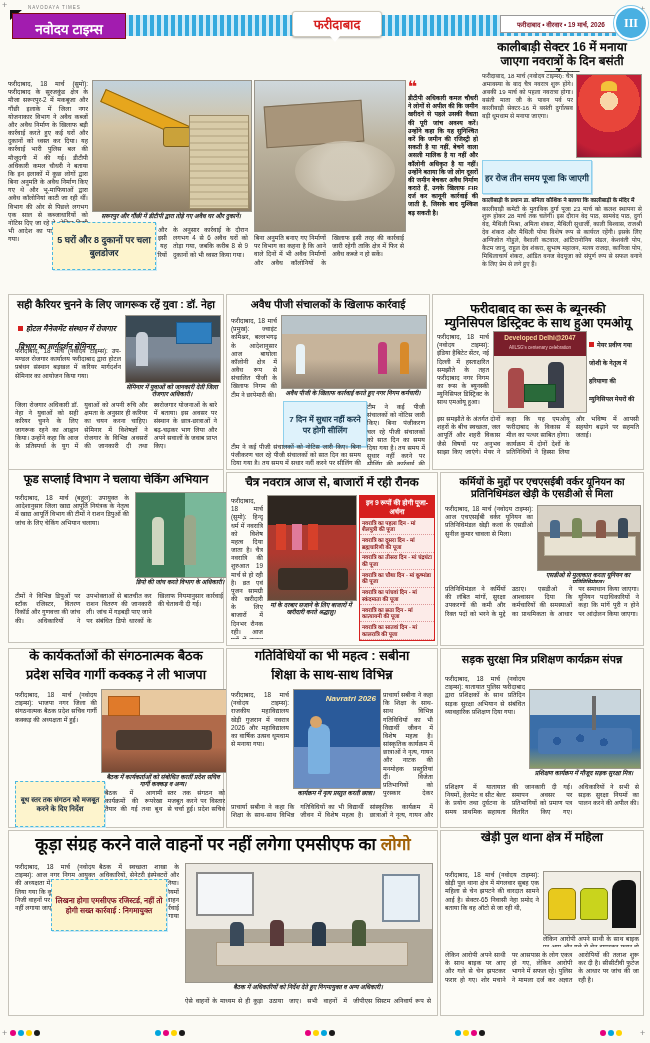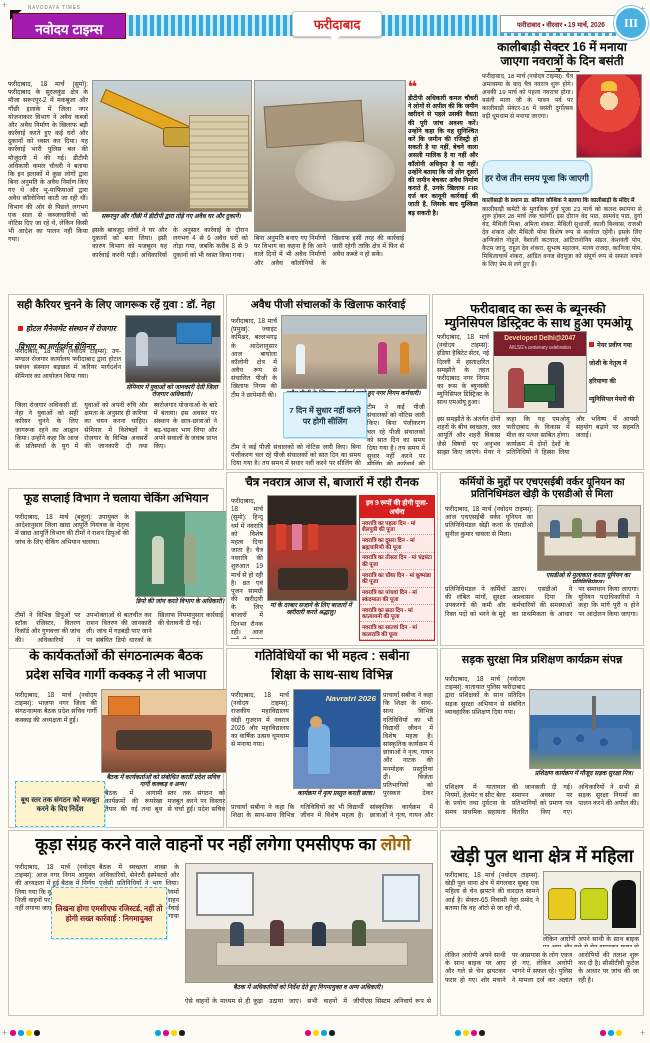--- a/index.html
+++ b/index.html
@@ -69,40 +69,41 @@
 
   <div class="a photo p-demo1" style="left:92px;top:80px;width:158px;height:130px;">
     <span class="a" style="left:8px;top:30px;width:76px;height:14px;background:#e8b javais;"></span>
     <span class="a" style="left:6px;top:26px;width:90px;height:12px;background:#e6a61d;transform:rotate(24deg);border:1px solid #8a6410;"></span>
     <span class="a" style="left:70px;top:46px;width:26px;height:18px;background:#caa23a;border-radius:3px;border:1px solid #7c6020;"></span>
     <span class="a" style="left:96px;top:34px;width:58px;height:92px;background:repeating-linear-gradient(180deg,#d8cba8 0 5px,#c4b693 5px 7px);border:1px solid #9a8a68;"></span>
   </div>
   <div class="a cap" style="left:92px;top:212px;width:158px;height:12px;">सरूरपुर और गौंछी में डीटीपी द्वारा तोड़े गए अवैध घर और दुकानें।</div>
 
   <div class="a body-txt" style="left:92px;top:226px;width:156px;height:62px;column-count:2;column-gap:6px;">इसके बावजूद लोगों ने घर और दुकानों को बना लिया। इसी कारण विभाग को मजबूरन यह कार्रवाई करनी पड़ी। अधिकारियों के अनुसार कार्रवाई के दौरान लगभग 4 से 6 अवैध घरों को तोड़ा गया, जबकि करीब 8 से 9 दुकानों को भी ध्वस्त किया गया।</div>
+  <div class="a ybox" style="left:52px;top:222px;width:98px;height:42px;font-size:9px;z-index:3;">5 घरों और 8 दुकानों पर चला बुलडोजर</div>
 
   <div class="a photo p-demo2" style="left:254px;top:80px;width:150px;height:150px;">
     <span class="a" style="left:10px;top:22px;width:96px;height:40px;background:#a8957a;border:1px solid #7c6c54;transform:rotate(-4deg);"></span>
     <span class="a" style="left:40px;top:60px;width:100px;height:60px;background:radial-gradient(circle,#d9d2c2 0 40%,#b9ae98 100%);border-radius:50%;opacity:.8;"></span>
   </div>
   <div class="a body-txt" style="left:254px;top:234px;width:150px;height:54px;column-count:2;column-gap:6px;">बिना अनुमति बनाए गए निर्माणों पर विभाग का कहना है कि आने वाले दिनों में भी अवैध निर्माणों और अवैध कॉलोनियों के खिलाफ इसी तरह की कार्रवाई जारी रहेगी ताकि क्षेत्र में फिर से अवैध कब्जे न हो सकें।</div>
 
   <div class="a" style="left:408px;top:80px;width:70px;height:210px;overflow:hidden;">
     <div style="color:#d6201f;font-size:16px;line-height:14px;font-weight:800;">❝</div>
     <div class="quote-txt" style="height:192px;">डीटीपी अधिकारी कमल चौधरी ने लोगों से अपील की कि जमीन खरीदने से पहले उसकी वैधता की पूरी जांच अवश्य करें। उन्होंने कहा कि यह सुनिश्चित करें कि जमीन की रजिस्ट्री हो सकती है या नहीं, बेचने वाला असली मालिक है या नहीं और कॉलोनी अधिकृत है या नहीं। उन्होंने बताया कि जो लोग दूसरों की जमीन बेचकर अवैध निर्माण कराते हैं, उनके खिलाफ FIR दर्ज कर कानूनी कार्रवाई की जाती है, जिसके बाद मुश्किल बढ़ सकती है।</div>
   </div>
 
   <div class="a" style="left:482px;top:40px;width:160px;height:250px;overflow:hidden;">
     <div class="hl2" style="font-size:12px;height:32px;">कालीबाड़ी सेक्टर 16 में मनाया जाएगा नवरात्रों के दिन बसंती दुर्गोत्सव</div>
     <div style="position:relative;">
       <div class="photo p-goddess" style="float:right;width:64px;height:82px;margin:2px 0 2px 3px;position:relative;">
         <span style="position:absolute;left:24px;top:6px;width:16px;height:10px;background:#f3c23a;border-radius:50% 50% 0 0;"></span>
       </div>
       <div class="body-txt" style="font-size:6.1px;">फरीदाबाद, 18 मार्च (नवोदय टाइम्स): चैत्र अमावस्या के बाद चैत्र नवरात्र शुरू होंगे। अबकी 19 मार्च को पहला नवरात्रा होगा। बसंती माता जी के पावन पर्व पर कालीबाड़ी सेक्टर-16 में बसंती दुर्गोत्सव बड़ी धूमधाम से मनाया जाएगा।</div>
-      <div class="cbox" style="width:104px;height:28px;font-size:8.5px;margin:3px 0;border-radius:10px;">हर रोज तीन समय पूजा कि जाएगी</div>
+      <div class="cbox" style="width:104px;height:28px;font-size:8.5px;margin:3px 0;">हर रोज तीन समय पूजा कि जाएगी</div>
       <div class="body-txt" style="font-size:5.8px;font-weight:700;">कालीबाड़ी के प्रधान डा. बनिता कौशिक ने बताया कि कालीबाड़ी के मंदिर में</div>
       <div class="body-txt" style="font-size:6.1px;height:104px;">कालीबाड़ी कमेटी के मुताबिक दुर्गा पूजा 23 मार्च को कलश स्थापना से शुरू होकर 28 मार्च तक चलेगी। इस दौरान वेद पाठ, सामवेद पाठ, दुर्गा वेद, मैथिली मिश्रा, अमिता शंकरा, मैथिली सुधार्जी, काली बिश्वास, राजश्री देव शंकरा और मैथिली पोपा विशेष रूप से कार्यरत रहेंगी। इसके लिए अग्निजोत गोहुले, वैशाली कटवाल, आंटिरानोनिय संडल, केशवंती पोप, कैटम जानू, राहुल देव शंकरा, सुभाष महाजन, मलय राजदा, कानिजा पोप, मिथिलाचार्य शंकरा, आंडित वनज बेदपूजा को संपूर्ण रूप से सफल बनाने के लिए प्रेम से लगे हुए हैं।</div>
     </div>
   </div>
 
   <div class="a card" style="left:8px;top:294px;width:214px;height:174px;">
     <div class="hl" style="margin-top:3px;font-size:10.5px;">सही कैरियर चुनने के लिए जागरूक रहें युवा : डॉ. नेहा</div>
     <div class="a" style="left:9px;top:22px;width:112px;height:26px;font-style:italic;">
       <span class="bullet"></span><span class="subhead" style="font-size:7.6px;">होटल मैनेजमेंट संस्थान में रोजगार विभाग का मार्गदर्शन सेमिनार</span>
     </div>
@@ -117,21 +118,21 @@
 
   <div class="a card" style="left:226px;top:294px;width:202px;height:174px;">
     <div class="hl" style="margin-top:3px;font-size:10.5px;">अवैध पीजी संचालकों के खिलाफ कार्रवाई</div>
     <div class="a body-txt" style="left:4px;top:22px;width:46px;height:122px;">फरीदाबाद, 18 मार्च (प्रमुख): ज्वाइंट कमिश्नर, बल्लभगढ़ के आदेशानुसार आज बाघोला कॉलोनी क्षेत्र में अवैध रूप से संचालित पीजी के खिलाफ निगम की टीम ने छापेमारी की।</div>
     <div class="a photo p-street" style="left:54px;top:20px;width:144px;height:72px;">
       <span class="a" style="left:14px;top:28px;width:9px;height:30px;background:#e8f2f6;border-radius:4px 4px 0 0;"></span>
       <span class="a" style="left:96px;top:26px;width:9px;height:32px;background:#c23a7a;border-radius:4px 4px 0 0;"></span>
       <span class="a" style="left:118px;top:26px;width:9px;height:32px;background:#d88a2a;border-radius:4px 4px 0 0;"></span>
     </div>
     <div class="a cap" style="left:54px;top:94px;width:144px;height:12px;">अवैध पीजी के खिलाफ कार्रवाई करते हुए नगर निगम कर्मचारी।</div>
-    <div class="a cbox" style="left:56px;top:97px;width:78px;height:40px;font-size:8px;">7 दिन में सुधार नहीं करने पर होगी सीलिंग</div>
+    <div class="a cbox" style="left:56px;top:106px;width:78px;height:40px;font-size:8px;">7 दिन में सुधार नहीं करने पर होगी सीलिंग</div>
     <div class="a body-txt" style="left:140px;top:108px;width:58px;height:62px;">टीम ने कई पीजी संचालकों को नोटिस जारी किए। बिना पंजीकरण चल रहे पीजी संचालकों को सात दिन का समय दिया गया है। तय समय में सुधार नहीं करने पर सीलिंग की कार्रवाई की जाएगी। टीम ने सुरक्षा व्यवस्था, फायर सेफ्टी और साफ-सफाई की भी जांच की।</div>
     <div class="a body-txt" style="left:4px;top:148px;width:130px;height:22px;">टीम ने कई पीजी संचालकों को नोटिस जारी किए। बिना पंजीकरण चल रहे पीजी संचालकों को सात दिन का समय दिया गया है। तय समय में सुधार नहीं करने पर सीलिंग की कार्रवाई की जाएगी। टीम ने सुरक्षा व्यवस्था, फायर सेफ्टी और साफ-सफाई की भी जांच की।</div>
   </div>
 
   <div class="a card" style="left:432px;top:294px;width:210px;height:174px;">
     <div class="hl" style="margin-top:7px;font-size:12.5px;">फरीदाबाद का रूस के ब्यूनस्की</div>
     <div class="hl" style="font-size:12.5px;">म्युनिसिपल डिस्ट्रिक्ट के साथ हुआ एमओयू</div>
     <div class="a body-txt" style="left:4px;top:38px;width:52px;height:78px;">फरीदाबाद, 18 मार्च (नवोदय टाइम्स): इंडिया हैबिटेट सेंटर, नई दिल्ली में हस्ताक्षरित समझौते के तहत फरीदाबाद नगर निगम का रूस के ब्यूनस्की म्युनिसिपल डिस्ट्रिक्ट के साथ एमओयू हुआ।</div>
     <div class="a photo p-mou" style="left:60px;top:36px;width:92px;height:80px;">
       <span class="a" style="left:2px;top:2px;width:88px;height:10px;color:#ffd9a0;font-size:6.5px;font-weight:800;text-align:center;">Developed Delhi@2047</span>
@@ -139,21 +140,21 @@
       <span class="a" style="left:14px;top:36px;width:16px;height:40px;background:#a84a4a;border-radius:5px 5px 0 0;"></span>
       <span class="a" style="left:54px;top:30px;width:16px;height:46px;background:#3a3f4a;border-radius:5px 5px 0 0;"></span>
       <span class="a" style="left:30px;top:52px;width:30px;height:16px;background:#2a6a3a;border:1px solid #184a26;"></span>
     </div>
     <div class="a" style="left:156px;top:38px;width:50px;height:76px;overflow:hidden;">
       <span class="bullet"></span><span class="subhead" style="font-size:6.2px;">मेयर प्रवीण गया जोशी के नेतृत्व में हरियाणा की म्युनिसिपल मेयरों की बीच अंतरराष्ट्रीय मंच पर</span>
     </div>
     <div class="a body-txt" style="left:4px;top:120px;width:202px;height:48px;column-count:3;column-gap:6px;">इस समझौते के अंतर्गत दोनों शहरों के बीच स्वच्छता, जल आपूर्ति और शहरी विकास जैसे विषयों पर अनुभव साझा किए जाएंगे। मेयर ने कहा कि यह एमओयू फरीदाबाद के विकास में मील का पत्थर साबित होगा। कार्यक्रम में दोनों देशों के प्रतिनिधियों ने हिस्सा लिया और भविष्य में आपसी सहयोग बढ़ाने पर सहमति जताई।</div>
   </div>
 
-  <div class="a card" style="left:8px;top:488px;width:214px;height:172px;">
+  <div class="a card" style="left:8px;top:469px;width:214px;height:172px;">
     <div class="hl" style="margin-top:3px;font-size:11.5px;">फूड सप्लाई विभाग ने चलाया चेकिंग अभियान</div>
     <div class="a body-txt" style="left:6px;top:24px;width:114px;height:84px;">फरीदाबाद, 18 मार्च (बहुल): उपायुक्त के आदेशानुसार जिला खाद्य आपूर्ति नियंत्रक के नेतृत्व में खाद्य आपूर्ति विभाग की टीमों ने राशन डिपुओं की जांच के लिए चेकिंग अभियान चलाया।</div>
     <div class="a photo p-check" style="left:126px;top:22px;width:90px;height:84px;">
       <span class="a" style="left:16px;top:24px;width:12px;height:48px;background:#cfd6c0;border-radius:5px 5px 0 0;"></span>
       <span class="a" style="left:48px;top:22px;width:12px;height:50px;background:#9aa88a;border-radius:5px 5px 0 0;"></span>
     </div>
     <div class="a cap" style="left:126px;top:108px;width:90px;height:12px;">डिपो की जांच करते विभाग के अधिकारी।</div>
     <div class="a body-txt" style="left:6px;top:122px;width:208px;height:46px;column-count:3;column-gap:6px;">टीमों ने विभिन्न डिपुओं पर स्टॉक रजिस्टर, वितरण रिकॉर्ड और गुणवत्ता की जांच की। अधिकारियों ने उपभोक्ताओं से बातचीत कर राशन वितरण की जानकारी ली। जांच में गड़बड़ी पाए जाने पर संबंधित डिपो धारकों के खिलाफ नियमानुसार कार्रवाई की चेतावनी दी गई।</div>
   </div>
 
@@ -231,36 +232,36 @@
       <span class="a" style="left:62px;top:6px;width:4px;height:34px;background:#6a6a6a;"></span>
     </div>
     <div class="a cap" style="left:88px;top:120px;width:110px;height:12px;">प्रशिक्षण कार्यक्रम में मौजूद सड़क सुरक्षा मित्र।</div>
     <div class="a body-txt" style="left:4px;top:134px;width:194px;height:38px;column-count:3;column-gap:6px;">प्रशिक्षण में यातायात नियमों, हेलमेट व सीट बेल्ट के प्रयोग तथा दुर्घटना के समय प्राथमिक सहायता की जानकारी दी गई। समापन अवसर पर प्रतिभागियों को प्रमाण पत्र वितरित किए गए। अधिकारियों ने सभी से सड़क सुरक्षा नियमों का पालन करने की अपील की।</div>
   </div>
 
   <div class="a card" style="left:8px;top:830px;width:428px;height:184px;">
     <div class="hl" style="margin-top:4px;font-size:17px;"><span>कूड़ा संग्रह करने वाले वाहनों पर नहीं लगेगा एमसीएफ का </span><span style="color:#a16207;">लोगो</span></div>
     <div class="a body-txt" style="left:6px;top:32px;width:80px;height:146px;">फरीदाबाद, 18 मार्च (नवोदय टाइम्स): आज नगर निगम आयुक्त की अध्यक्षता में हुई बैठक में निर्णय लिया गया कि कूड़ा संग्रह करने वाले निजी वाहनों पर एमसीएफ का लोगो नहीं लगाया जाएगा।</div>
     <div class="a body-txt" style="left:90px;top:32px;width:80px;height:146px;">बैठक में स्वच्छता शाखा के अधिकारियों, सेनेटरी इंस्पेक्टरों और एजेंसी प्रतिनिधियों ने भाग लिया। आयुक्त ने चेतावनी दी कि नियमों की अनदेखी करने वाले वाहन संचालकों के खिलाफ सख्त कार्रवाई की जाएगी और जुर्माना भी लगाया जाएगा।</div>
-    <div class="a ybox" style="left:42px;top:56px;width:110px;height:46px;font-size:7.5px;z-index:3;color:#7a1020;">लिखना होगा एमसीएफ रजिस्टर्ड, नहीं तो होगी सख्त कार्रवाई : निगमायुक्त</div>
+    <div class="a ybox" style="left:42px;top:48px;width:110px;height:46px;font-size:7.5px;z-index:3;color:#7a1020;">लिखना होगा एमसीएफ रजिस्टर्ड, नहीं तो होगी सख्त कार्रवाई : निगमायुक्त</div>
     <div class="a photo p-office" style="left:176px;top:32px;width:246px;height:118px;">
       <span class="a" style="left:10px;top:8px;width:54px;height:40px;background:#f4f6f8;border:2px solid #8a8a8a;"></span>
       <span class="a" style="left:196px;top:10px;width:34px;height:44px;background:#e8f0f6;border:2px solid #7a8a9a;"></span>
       <span class="a" style="left:30px;top:78px;width:190px;height:22px;background:#d8cfc0;border:1px solid #a89880;"></span>
       <span class="a" style="left:44px;top:58px;width:14px;height:24px;background:#3a4a5a;border-radius:5px 5px 0 0;"></span>
       <span class="a" style="left:84px;top:56px;width:14px;height:26px;background:#5a3a3a;border-radius:5px 5px 0 0;"></span>
       <span class="a" style="left:126px;top:58px;width:14px;height:24px;background:#2a3a4a;border-radius:5px 5px 0 0;"></span>
       <span class="a" style="left:166px;top:56px;width:14px;height:26px;background:#4a5a3a;border-radius:5px 5px 0 0;"></span>
     </div>
     <div class="a cap" style="left:176px;top:152px;width:246px;height:12px;">बैठक में अधिकारियों को निर्देश देते हुए निगमायुक्त व अन्य अधिकारी।</div>
     <div class="a body-txt" style="left:176px;top:166px;width:246px;height:14px;column-count:3;column-gap:6px;">ऐसे वाहनों के माध्यम से ही कूड़ा उठाया जाए। सभी वाहनों में जीपीएस सिस्टम अनिवार्य रूप से लगाया जाएगा ताकि निगरानी की जा सके। निगमायुक्त ने कहा कि वाहनों पर केवल एमसीएफ रजिस्टर्ड लिखा जाएगा।</div>
   </div>
 
   <div class="a card" style="left:440px;top:830px;width:202px;height:184px;">
-    <div class="hl" style="margin-top:15px;font-size:18px;">खेड़ी पुल थाना क्षेत्र में महिला</div>
+    <div class="hl" style="margin-top:0;font-size:12px;">खेड़ी पुल थाना क्षेत्र में महिला</div>
     <div class="a body-txt" style="left:4px;top:40px;width:94px;height:76px;">फरीदाबाद, 18 मार्च (नवोदय टाइम्स): खेड़ी पुल थाना क्षेत्र में मंगलवार सुबह एक महिला से चेन झपटने की वारदात सामने आई है। सेक्टर-65 निवासी नेहा प्रमोद ने बताया कि वह ऑटो से जा रही थी,</div>
     <div class="a photo p-chain" style="left:102px;top:40px;width:96px;height:62px;">
       <span class="a" style="left:4px;top:16px;width:26px;height:30px;background:#e8c91d;border:1px solid #8a7810;border-radius:5px 5px 2px 2px;"></span>
       <span class="a" style="left:36px;top:16px;width:26px;height:30px;background:#c9d41d;border:1px solid #78800f;border-radius:5px 5px 2px 2px;"></span>
       <span class="a" style="left:68px;top:8px;width:24px;height:48px;background:#151515;border-radius:10px 6px 0 0;"></span>
     </div>
     <div class="a body-txt" style="left:102px;top:104px;width:96px;height:12px;">लेकिन आरोपी अपने साथी के साथ बाइक पर आए और गले से चेन झपटकर फरार हो गए। शोर मचाने पर आसपास के लोग एकत्र हो गए, लेकिन आरोपी भागने में सफल रहे। पुलिस ने मामला दर्ज कर अज्ञात आरोपियों की तलाश शुरू कर दी है। सीसीटीवी फुटेज के आधार पर जांच की जा रही है।</div>
     <div class="a body-txt" style="left:4px;top:120px;width:194px;height:58px;column-count:3;column-gap:6px;">लेकिन आरोपी अपने साथी के साथ बाइक पर आए और गले से चेन झपटकर फरार हो गए। शोर मचाने पर आसपास के लोग एकत्र हो गए, लेकिन आरोपी भागने में सफल रहे। पुलिस ने मामला दर्ज कर अज्ञात आरोपियों की तलाश शुरू कर दी है। सीसीटीवी फुटेज के आधार पर जांच की जा रही है।</div>
   </div>
 

